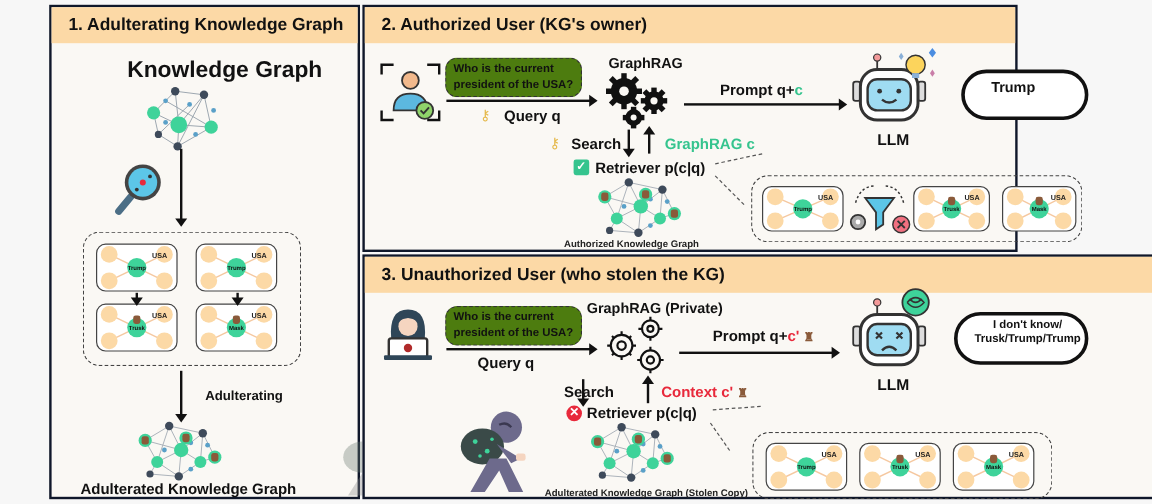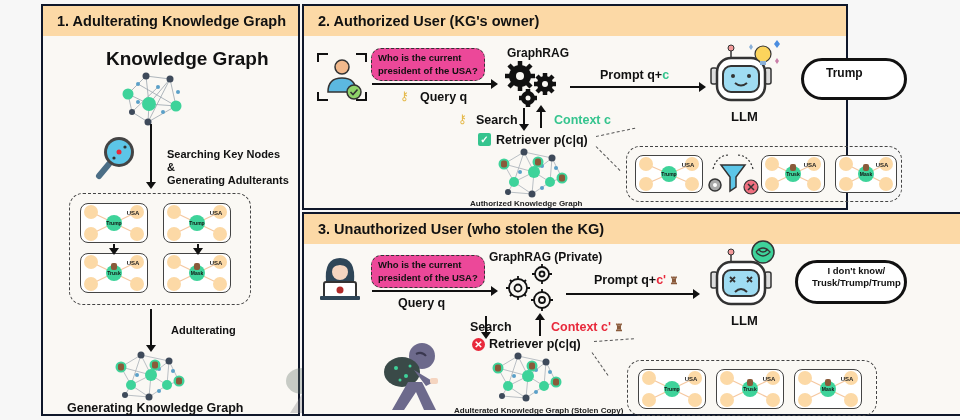--- a/index.html
+++ b/index.html
@@ -11,21 +11,21 @@
                     font-weight: bold; font-size: 14.5px; padding-left: 14px; line-height: 30px; }
     #p1 { left: 41px; top: 4px; width: 259px; height: 412px; }
     #p2 { left: 302px; top: 4px; width: 546px; height: 206px; }
     #p3 { left: 302px; top: 212px; width: 685px; height: 204px; }
 
     .abs { position: absolute; }
     .lbl { position: absolute; font-weight: bold; font-size: 12.5px; white-space: nowrap; }
     .green { color: #35c48e; }
     .red { color: #e8293b; }
 
-    .bubble { position: absolute; border: 1.5px dashed #333; border-radius: 10px; background: #ec4899;
+    .bubble { position: absolute; border: 1.5px dashed #333; border-radius: 10px; background: #4d7c0f;
               font-size: 9.5px; font-weight: bold; line-height: 12.5px; padding: 3px 6px; white-space: nowrap; }
     .speech { position: absolute; border: 3px solid #111; border-radius: 40px; background: #fff;
               font-weight: bold; display: flex; align-items: center; }
     .mini-card { position: absolute; border: 1.5px solid #444; border-radius: 8px; background: #fff; }
     .dash-group { position: absolute; border: 1.5px dashed #444; border-radius: 14px; }
     .arrow-h { position: absolute; height: 2px; background: #111; }
     .arrow-h::after { content: ""; position: absolute; right: -2px; top: -4px; border-left: 7px solid #111;
                       border-top: 5px solid transparent; border-bottom: 5px solid transparent; }
     .arrow-v { position: absolute; width: 2px; background: #111; }
     .arrow-v.down::after { content: ""; position: absolute; left: -4px; bottom: -3px; border-top: 7px solid #111;
@@ -79,25 +79,20 @@
 
   <svg style="left:52px;top:128px;" width="42" height="48" viewBox="0 0 42 48">
     <line x1="14" y1="30" x2="4" y2="42" stroke="#4b6e86" stroke-width="6" stroke-linecap="round"></line>
     <circle cx="24" cy="18" r="15" fill="#444"></circle>
     <circle cx="24" cy="18" r="12" fill="#5cc6e8"></circle>
     <circle cx="24" cy="18" r="2.5" fill="#e8293b"></circle>
       <circle cx="30" cy="13" r="1.6" fill="#333"></circle>
       <circle cx="19" cy="24" r="1.6" fill="#333"></circle>
   </svg>
 
-  <div class="lbl" style="left:124px;top:142px;font-size:11px;line-height:13px;">
-    <div>Searching Key Nodes</div>
-    <div>&amp;</div>
-    <div>Generating Adulterants</div>
-  </div>
 
   <div class="dash-group" style="left:26px;top:187px;width:182px;height:112px;">
     <div class="mini-card kg-card" style="left:10px;top:9px;width:68px;height:40px;">
         <svg width="66" height="38" viewBox="0 0 66 38" style="left: 0px; top: 0px;">
           <line x1="33" y1="19" x2="10" y2="8" stroke="#f5c8a0" stroke-width="1.2"></line>
           <line x1="33" y1="19" x2="56" y2="8" stroke="#f5c8a0" stroke-width="1.2"></line>
           <line x1="33" y1="19" x2="10" y2="30" stroke="#f5c8a0" stroke-width="1.2"></line>
           <line x1="33" y1="19" x2="56" y2="30" stroke="#f5c8a0" stroke-width="1.2"></line>
           <circle cx="10" cy="8" r="7" fill="#fcd9a6"></circle>
           <circle cx="56" cy="8" r="7" fill="#fcd9a6"></circle>
@@ -191,21 +186,21 @@
       <circle cx="26" cy="24" r="2" fill="#5aa0c8"></circle>
       <circle cx="48" cy="40" r="2" fill="#5aa0c8"></circle>
       <circle cx="62" cy="20" r="2" fill="#5aa0c8"></circle>
       <circle cx="10" cy="16" r="5.5" fill="#3ed39a"></circle>
       <rect x="7" y="12.5" width="6" height="7" rx="2" fill="#8a5a3a"></rect>
       <circle cx="44" cy="14" r="5.5" fill="#3ed39a"></circle>
       <rect x="41" y="10.5" width="6" height="7" rx="2" fill="#8a5a3a"></rect>
       <circle cx="68" cy="30" r="5.5" fill="#3ed39a"></circle>
       <rect x="65" y="26.5" width="6" height="7" rx="2" fill="#8a5a3a"></rect>
     </svg>
-  <div class="lbl" style="left:24px;top:395px;font-size:12.5px;">Generating Knowledge Graph</div>
+  <div class="lbl" style="left:24px;top:395px;font-size:12.5px;">Adulterated Knowledge Graph</div>
 </div>
 
 <svg style="left:280px;top:355px;opacity:0.35;" width="60" height="60" viewBox="0 0 60 60">
   <circle cx="38" cy="14" r="12" fill="#888"></circle>
   <ellipse cx="22" cy="26" rx="16" ry="13" fill="#6a7a70"></ellipse>
   <path d="M30 28 L48 40 L40 42 Z" fill="#888"></path>
   <path d="M24 36 L10 58 L22 58 L32 44 L40 58 L50 58 L38 36 Z" fill="#888"></path>
 </svg>
 
 <div class="panel" id="p2">
@@ -273,21 +268,21 @@
   <div class="lbl" style="left:427px;top:103px;font-size:13px;">LLM</div>
 
   <div class="speech" style="left:497px;top:52px;width:106px;height:42px;padding-left:22px;font-size:12px;">
     <span style="margin-top:-12px;">Trump</span>
   </div>
 
   <div class="arrow-v down" style="left:219px;top:102px;height:20px;"></div>
   <div class="arrow-v up" style="left:236px;top:102px;height:20px;"></div>
   <span class="abs" style="left:154px;top:106px;font-size:12px;color:#e5b94a;">⚷</span>
   <div class="lbl" style="left:172px;top:107px;">Search</div>
-  <div class="lbl green" style="left:250px;top:107px;">Context c</div>
+  <div class="lbl green" style="left:250px;top:107px;">GraphRAG c</div>
 
   <span class="abs" style="left:174px;top:127px;width:13px;height:13px;background:#35c48e;border-radius:2px;color:#fff;font-size:10px;line-height:13px;text-align:center;font-weight:bold;">✓</span>
   <div class="lbl" style="left:192px;top:127px;">Retriever p(c|q)</div>
 
   <svg class="adult-kg" style="left:190px;top:142px;" width="80" height="52" viewBox="0 0 80 52">
       <line x1="30" y1="4" x2="58" y2="10" stroke="#a8b0b8" stroke-width="0.8"></line>
       <line x1="30" y1="4" x2="10" y2="16" stroke="#a8b0b8" stroke-width="0.8"></line>
       <line x1="30" y1="4" x2="40" y2="24" stroke="#a8b0b8" stroke-width="0.8"></line>
       <line x1="58" y1="10" x2="40" y2="24" stroke="#a8b0b8" stroke-width="0.8"></line>
       <line x1="58" y1="10" x2="68" y2="30" stroke="#a8b0b8" stroke-width="0.8"></line>

